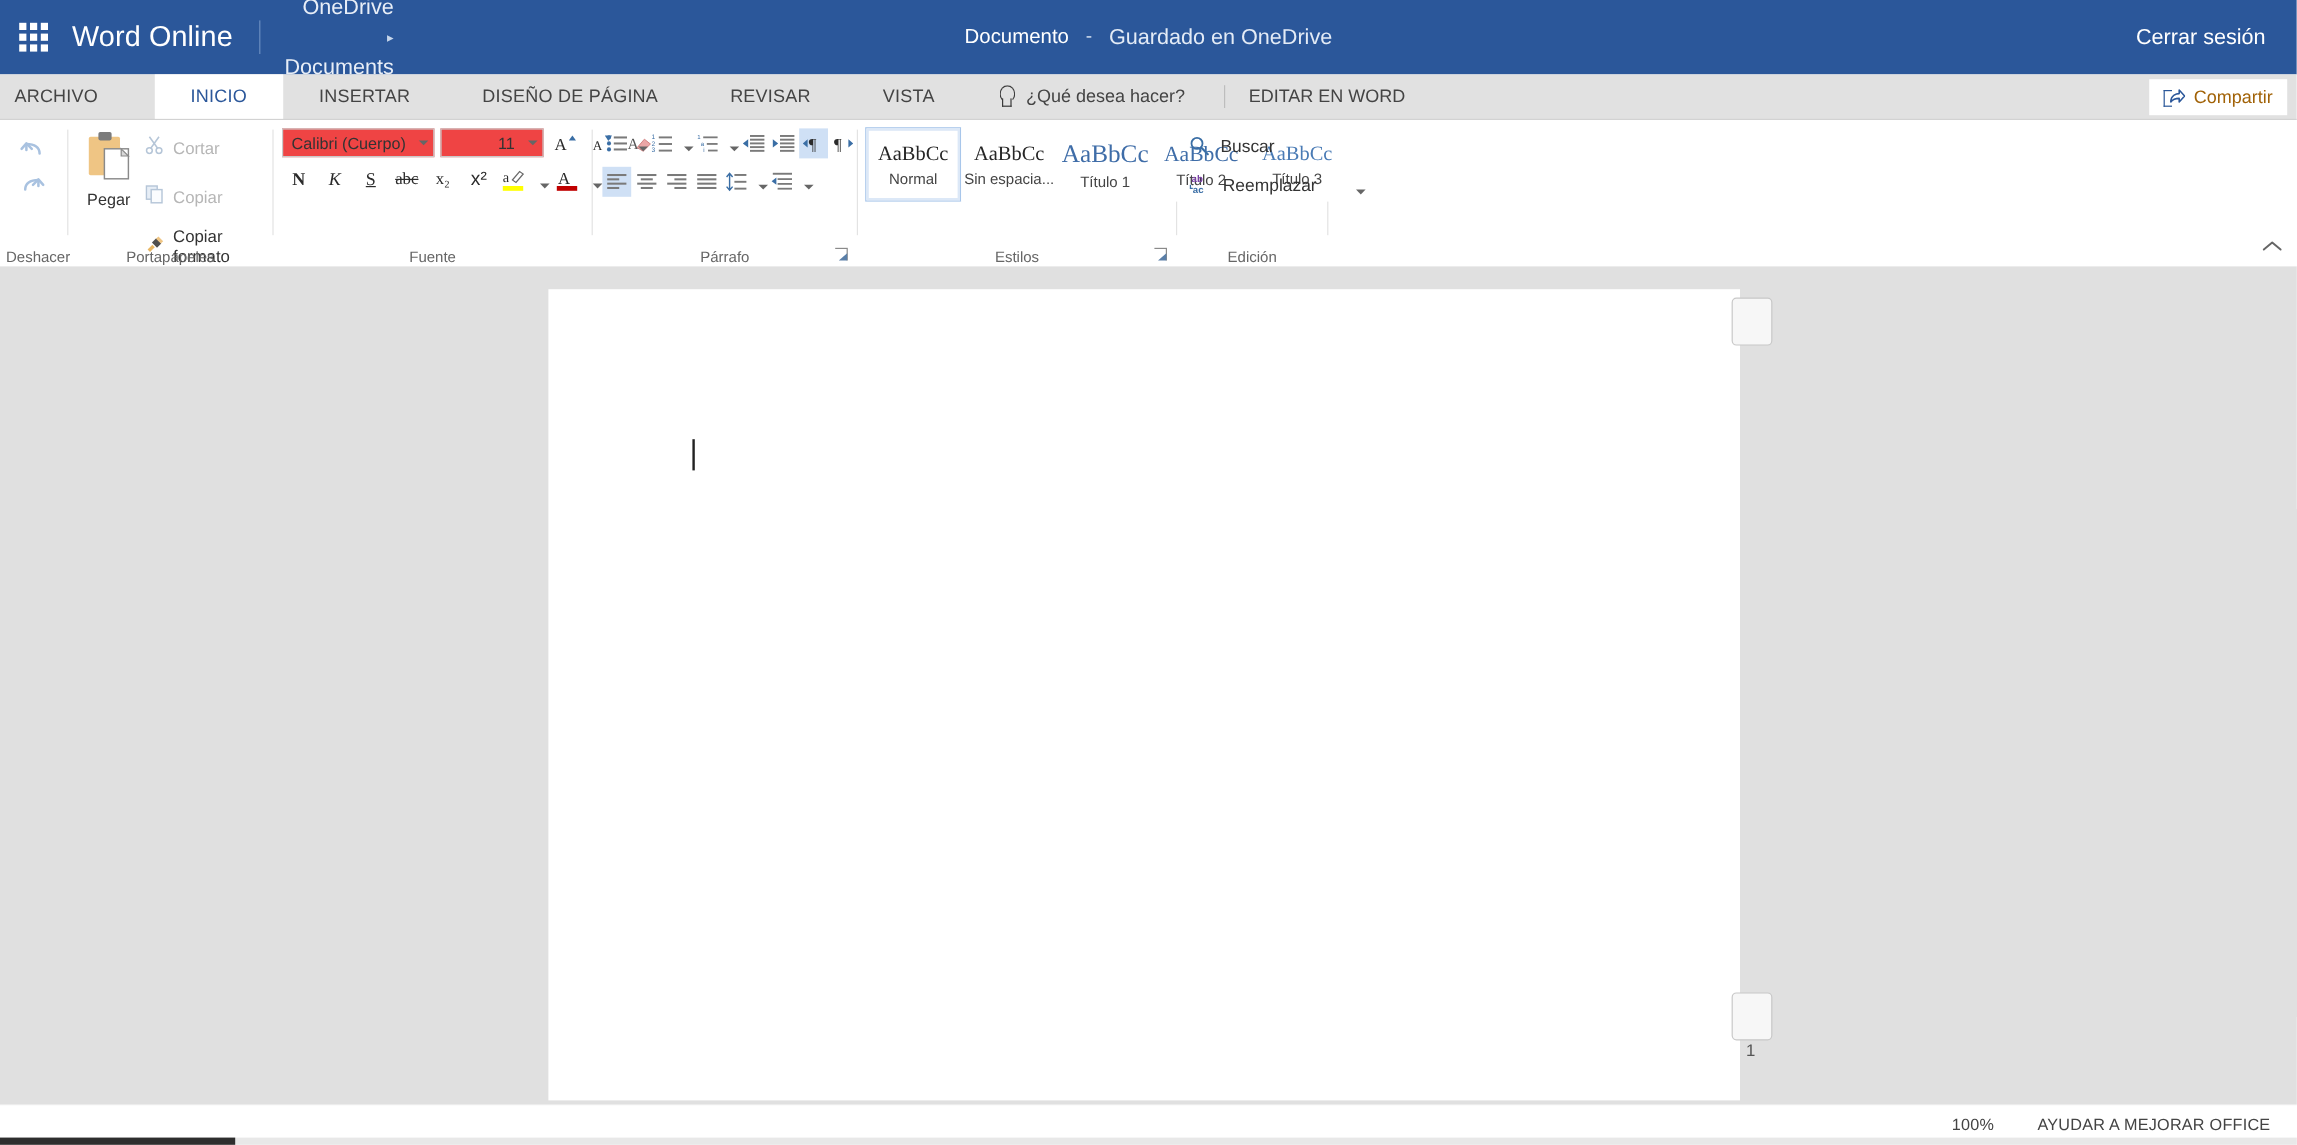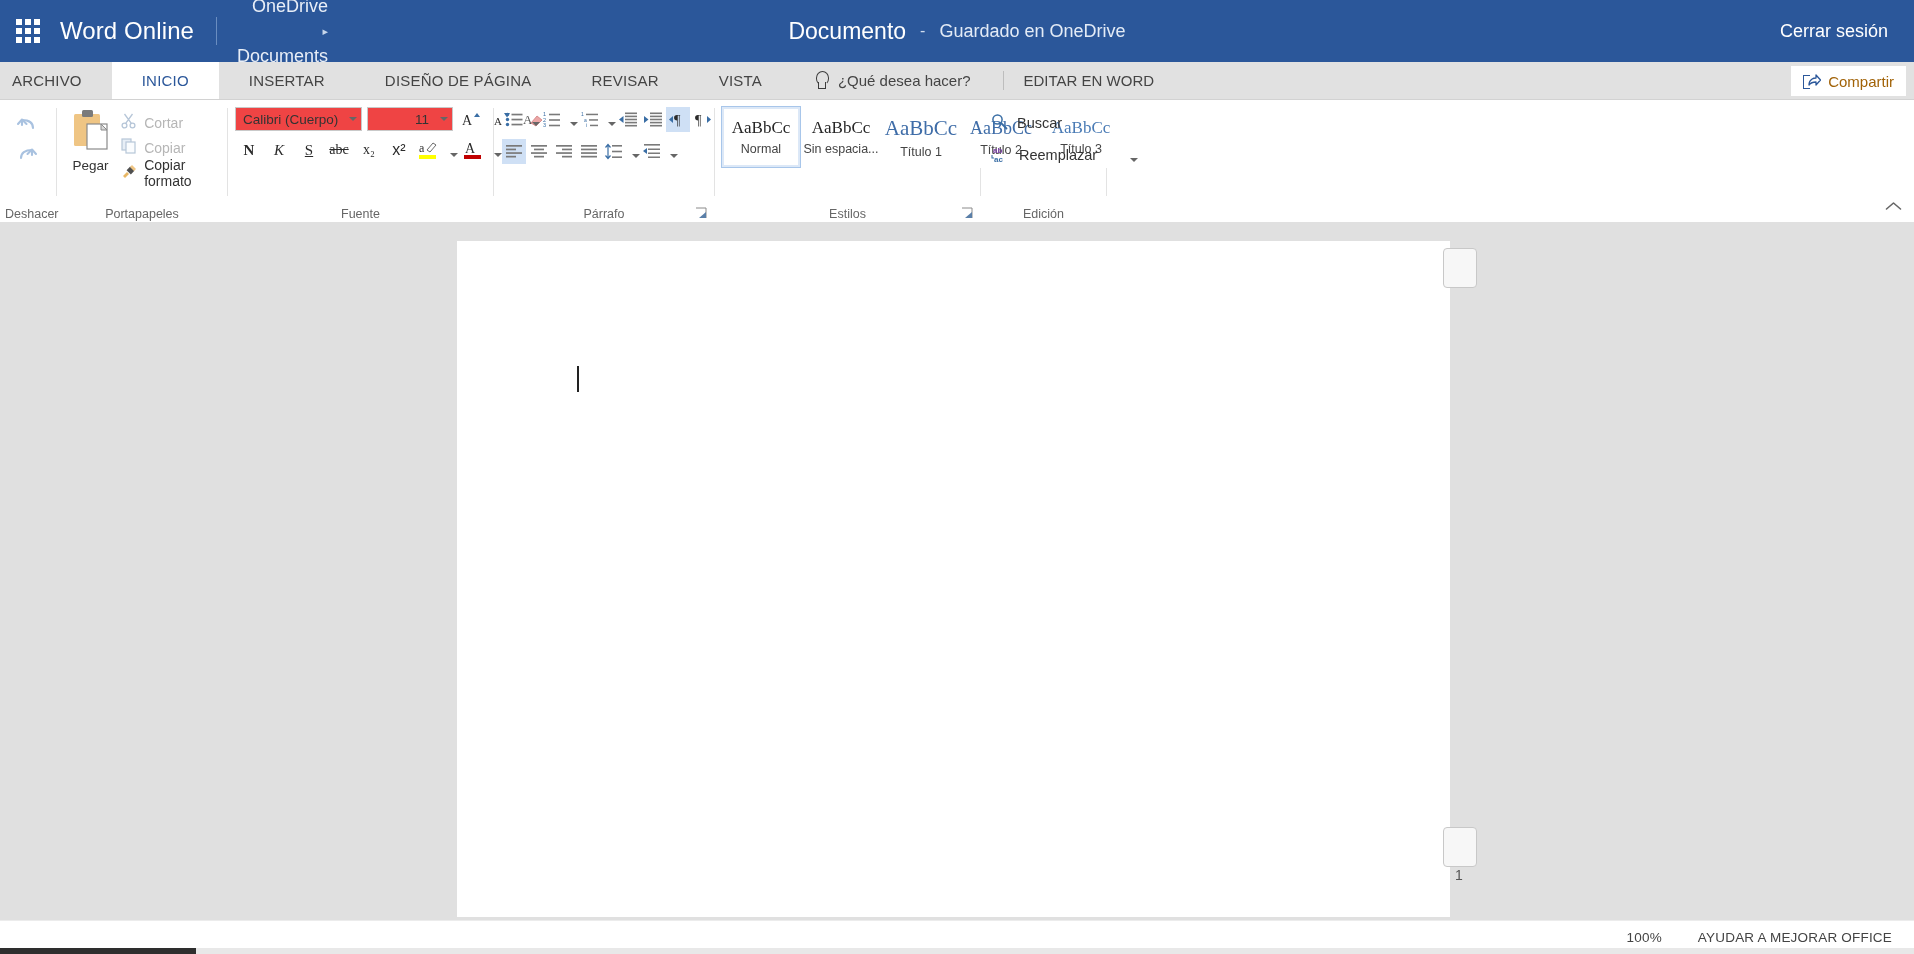--- a/index.html
+++ b/index.html
@@ -20,36 +20,36 @@
   .waffle-grid i { width:6px; height:6px; background:#fff; display:block; }
   .app-name { font-size:24px; font-weight:400; letter-spacing:.1px; padding:0 2px 0 4px;}
   .suite-div { width:1px; height:28px; background:#6a8dc0; margin:0 20px; }
   .breadcrumb { font-size:18px; color:#e8eef7; display:flex; align-items:flex-end; gap:8px;flex-direction:column;}
   .bc-sep { font-size:11px; color:#c7d6ea; }
   .doc-title-wrap{
     position:absolute; left:0; right:0; top:0; height:62px;
     display:flex; align-items:center; justify-content:center;
     pointer-events:none; gap:14px;
   }
-  .doc-title { font-size:23px; color:#fff; pointer-events:auto;}
+  .doc-title { font-size:17px; color:#fff; pointer-events:auto;}
   .doc-dash { font-size:16px; color:#cfdcee; }
   .doc-saved { font-size:18px; color:#e3ebf6; pointer-events:auto;}
   .signout { margin-left:auto; font-size:18px; color:#fff; padding-right:26px; cursor:pointer;}
 
   
   .tabrow {
     height:38px; background:#e1e1e1; display:flex; align-items:stretch;
     position:relative; border-bottom:1px solid #d2d2d2;
   }
   .tab {
     display:flex; align-items:center; padding:0 30px; font-size:15px;
     color:#444; cursor:pointer; letter-spacing:.2px;
   }
   .tab.first { padding-left:12px; }
-  .tab.active { background:#fff; color:#2b579a; }
+  .tab.active { background:#fff; color:#2b579a;margin-left:17px; }
   .tellme { display:flex; align-items:center; gap:9px; padding:0 14px 0 22px; font-size:15px; color:#444; cursor:pointer;}
   .bulb { width:15px; height:20px; position:relative; display:inline-block;}
   .bulb::before{
     content:""; position:absolute; left:2px; top:0; width:11px;height:12px;
     border:1.6px solid #3b3b3b; border-radius:50% 50% 45% 45%; border-bottom-color:transparent;
   }
   .bulb::after{
     content:""; position:absolute; left:4.5px; top:11px; width:6px; height:6px;
     border-left:1.6px solid #3b3b3b; border-right:1.6px solid #3b3b3b; border-bottom:1.6px solid #3b3b3b;
   }
@@ -84,21 +84,21 @@
   .undo-col { display:flex; flex-direction:column; padding-left:4px; padding-top:4px;}
 
   
   .g-clip { width:170px; }
   .clip-inner { display:flex; padding-left:8px; }
   .paste-btn {
     width:58px; display:flex; flex-direction:column; align-items:center;
     padding-top:2px; cursor:pointer;
   }
   .paste-label { font-size:13.5px; color:#333; margin-top:2px;}
-  .clip-list { display:flex; flex-direction:column; padding-top:4px; gap:0;}
+  .clip-list { display:flex; flex-direction:column; padding-top:4px; gap:16px;}
   .clip-item { display:flex; align-items:center; gap:7px; height:25px; padding:0 5px; font-size:14px; cursor:pointer;}
   .clip-item.dis { color:#b6b6b6; }
   .clip-item.en { color:#333; }
 
   
   .g-font { width:265px; }
   .font-inner { display:flex; flex-direction:column; padding-left:7px; gap:5px; }
   .font-row1 { display:flex; gap:5px; align-items:center;}
   .combo {
     height:24px; border:1px solid #c9c9c9; background:#ef4444; display:flex;

